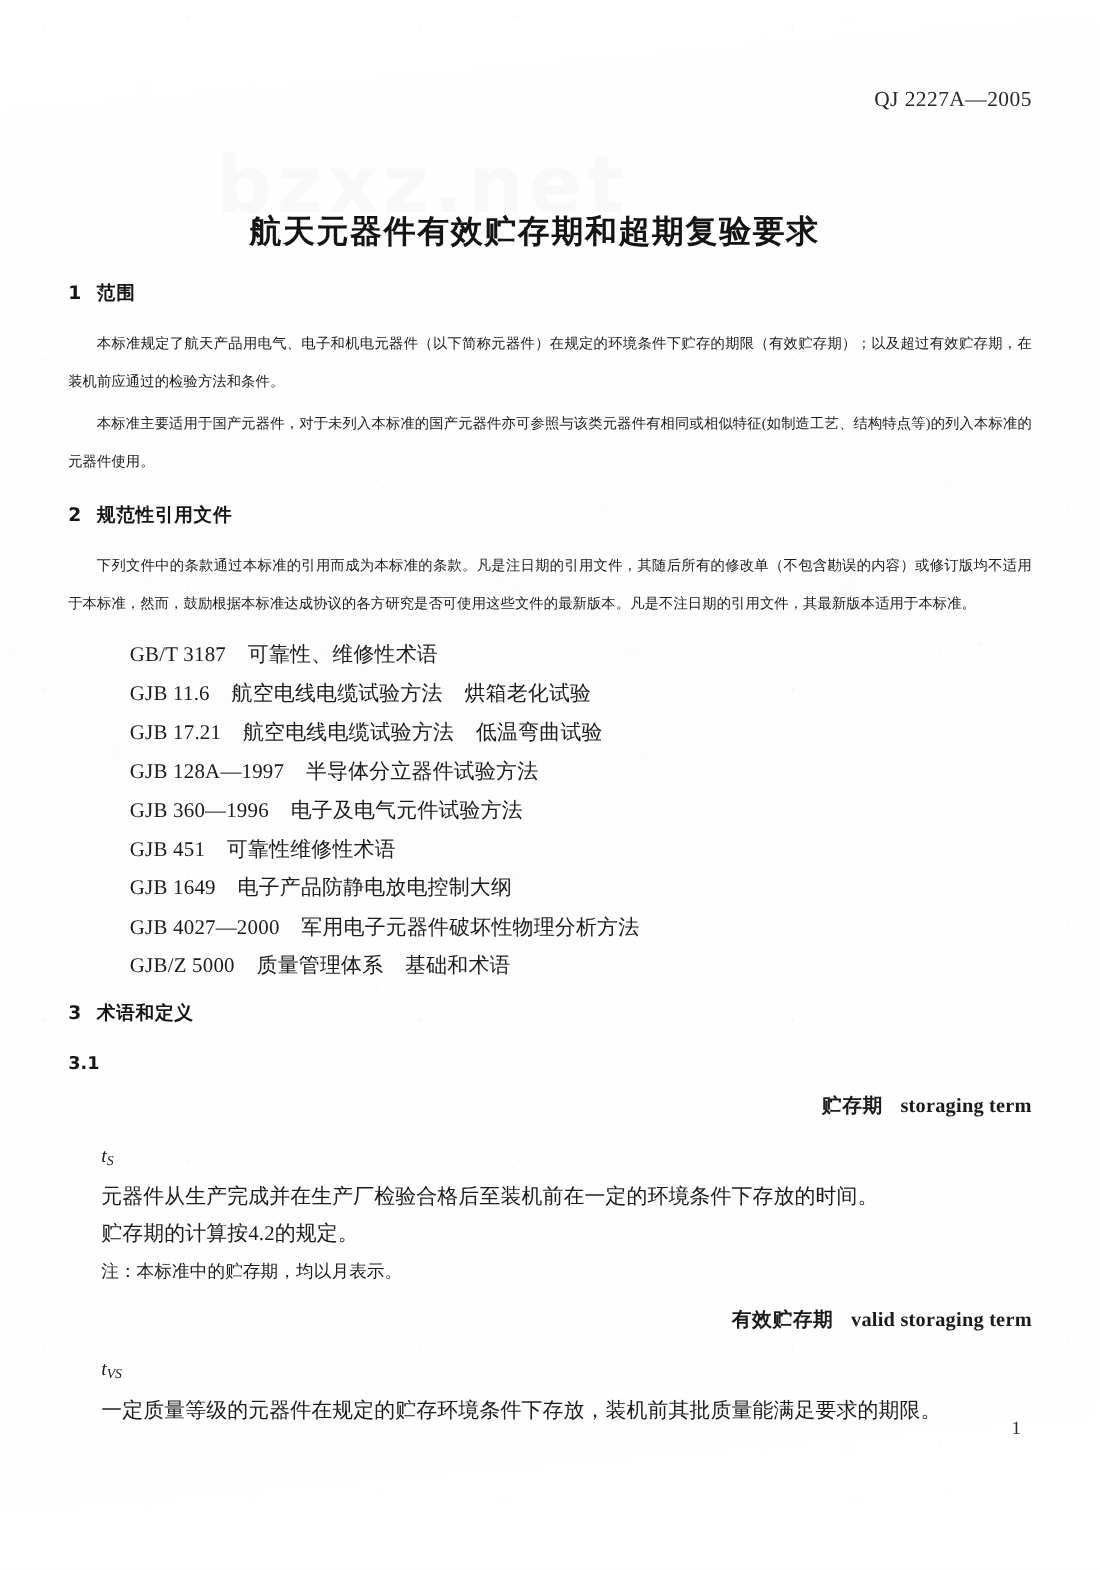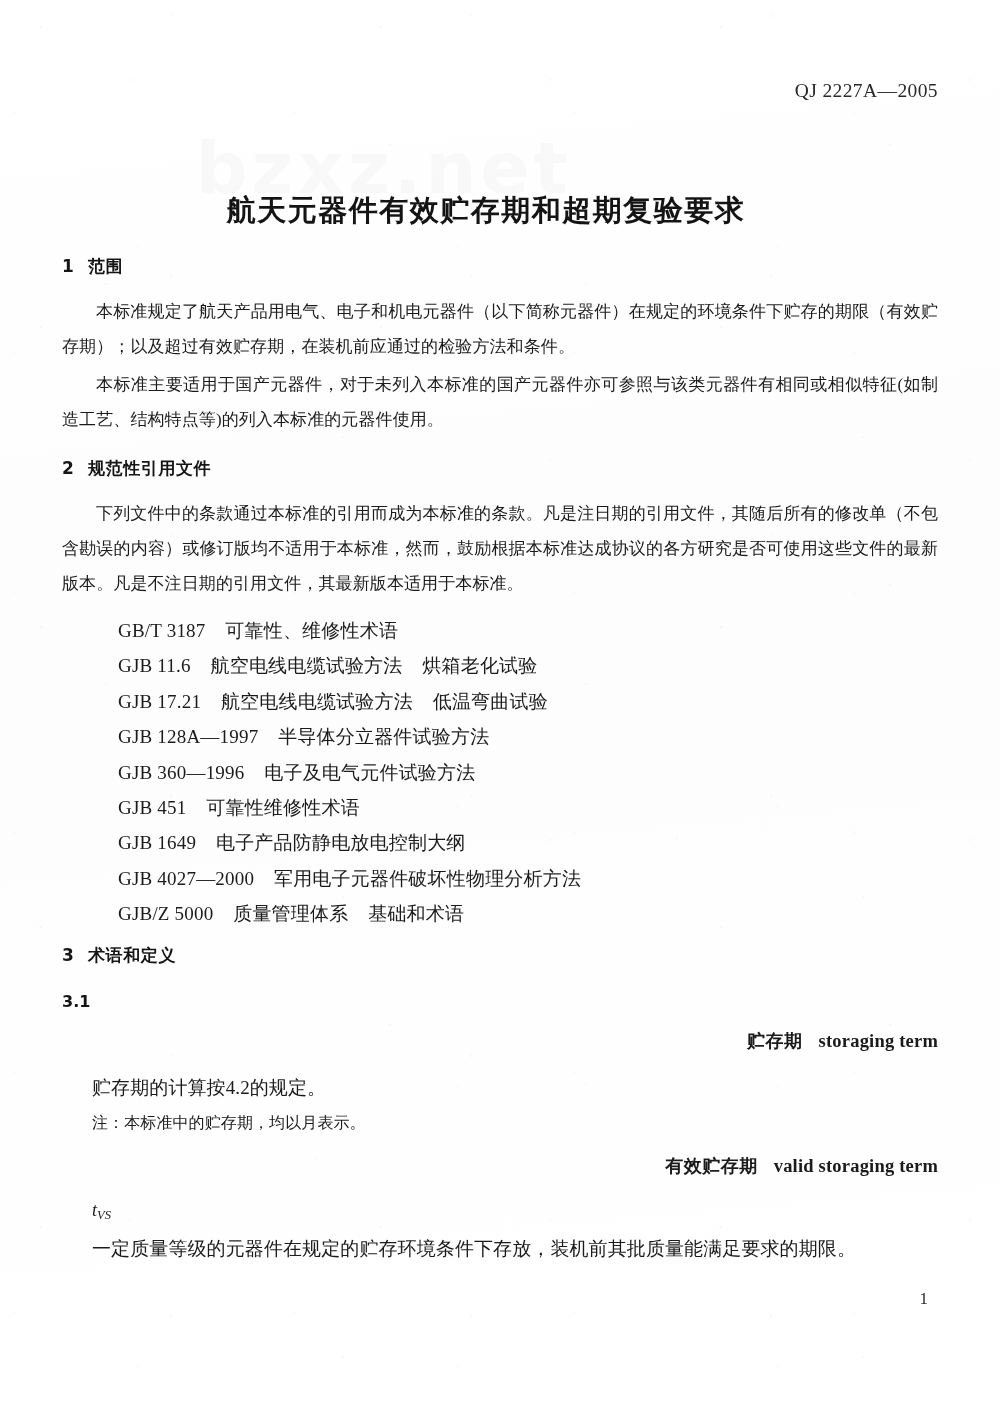--- a/index.html
+++ b/index.html
@@ -99,21 +99,21 @@
 
   .sub-num {
     font-family: "DejaVu Sans", "Liberation Sans", sans-serif;
     font-weight: 700;
     font-size: 16px;
     color: #151515;
     margin: 0 0 14px 0;
   }
 
   .para {
-    font-size: 17px;
+    font-size: 13px;
     line-height: 35px;
     text-indent: 2em;
     margin: 0 0 3px 0;
     text-align: justify;
     letter-spacing: .1px;
     color: #1b1b1b;
   }
 
   .gap-a { height: 17px; }
   .gap-c { height: 12px; }
@@ -235,20 +235,24 @@
       <span class="num">3</span><span>术语和定义</span>
     </div>
 
     <div class="gap-d"></div>
 
     <div class="sub-num">3.1</div>
     <div class="term-block">
       <div class="term-line">
         <span class="term-cn">贮存期</span><span class="term-en">storaging term</span>
       </div>
+      <div class="symbol-line">
+        <span>t</span><sub>S</sub>
+      </div>
+      <p class="def-line">元器件从生产完成并在生产厂检验合格后至装机前在一定的环境条件下存放的时间。</p>
       <p class="def-line">贮存期的计算按4.2的规定。</p>
       <p class="note-line">注：本标准中的贮存期，均以月表示。</p>
     </div>
 
     <div class="gap-c"></div>
 
     <div class="term-block">
       <div class="term-line">
         <span class="term-cn">有效贮存期</span><span class="term-en">valid storaging term</span>
       </div>

